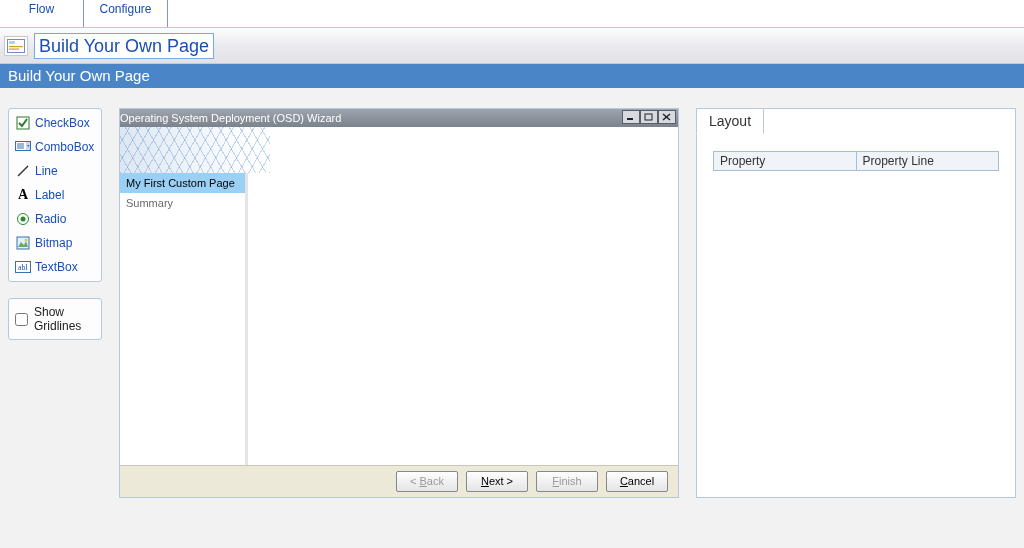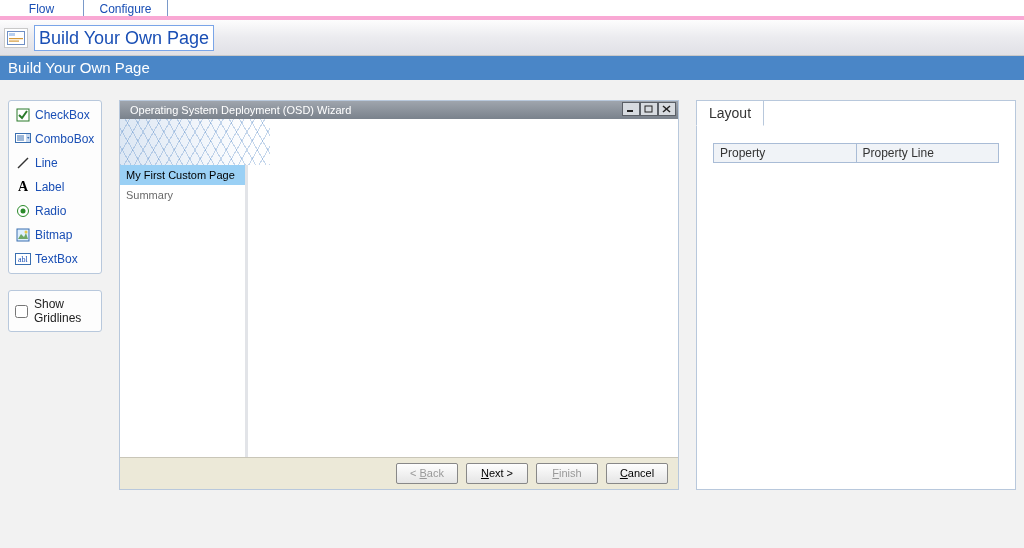--- a/index.html
+++ b/index.html
@@ -2,22 +2,22 @@
 <html><head>
 <meta charset="utf-8">
 <style>
   * { box-sizing: border-box; }
   html, body { margin: 0; padding: 0; font-family: "Segoe UI", Tahoma, Arial, sans-serif; font-size: 12px; background: #fff; }
   body { width: 1024px; height: 548px; overflow: hidden; }
 
   
   .top-tabs {
     display: flex;
-    height: 20px;
-    border-bottom: 4px solid #f9a8d4;
+    height: 28px;
+    border-bottom: 1px solid #f9a8d4;
     background: #fff;
   }
   .top-tab {
     width: 84px;
     text-align: center;
     line-height: 18px;
     font-size: 12px;
     color: #1a4fb5;
     border-right: 1px solid #7a99c9;
     border-top: 0;
@@ -114,21 +114,21 @@
     position: relative;
     display: flex;
     flex-direction: column;
   }
   .wizard-titlebar {
     height: 18px;
     background: linear-gradient(to bottom, #9fa5ad, #7a828c);
     color: #fff;
     font-size: 11px;
     line-height: 18px;
-    padding-left: 10px;
+    padding-left: 0;
     position: relative;
   }
   .win-btns {
     position: absolute; right: 2px; top: 1px;
     display: flex; gap: 0;
   }
   .win-btn {
     width: 18px; height: 14px;
     border: 1px solid #5a5f66;
     background: #d7dbe0;

